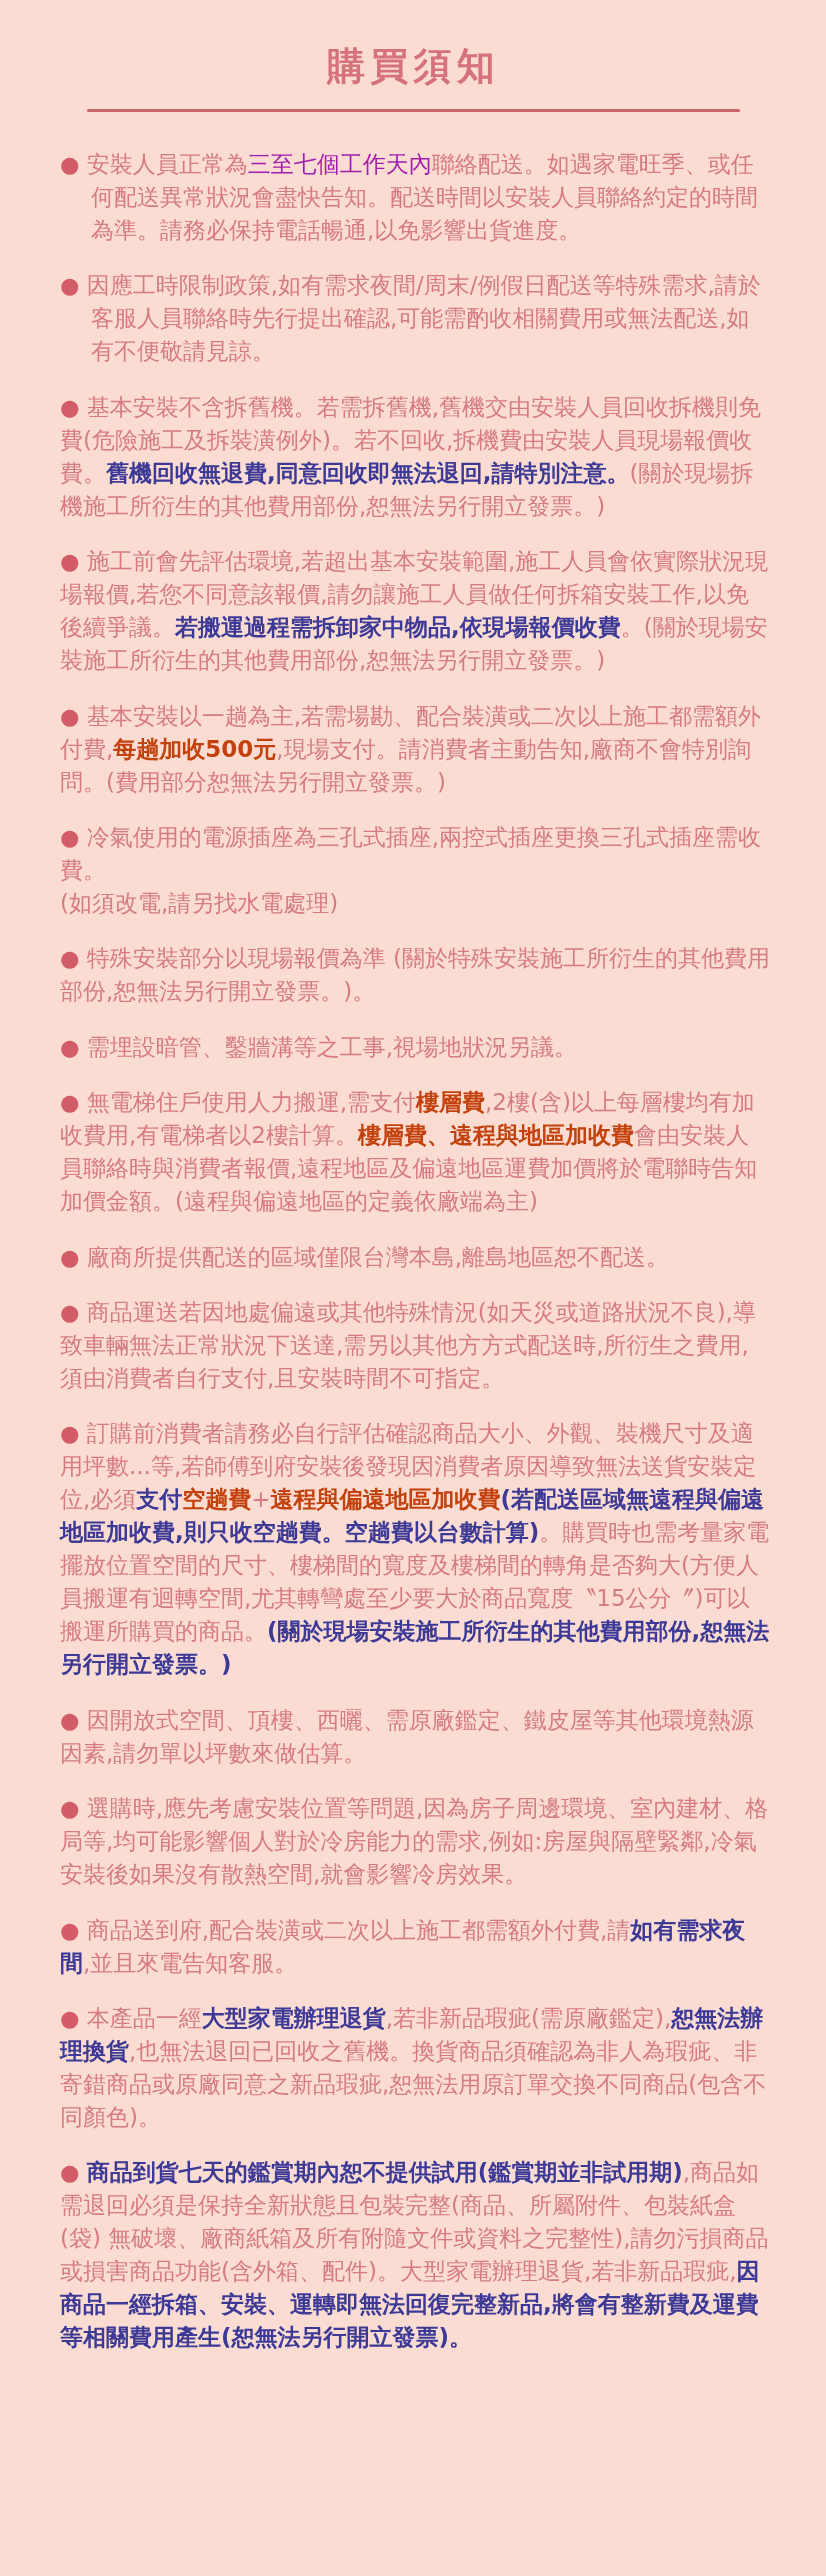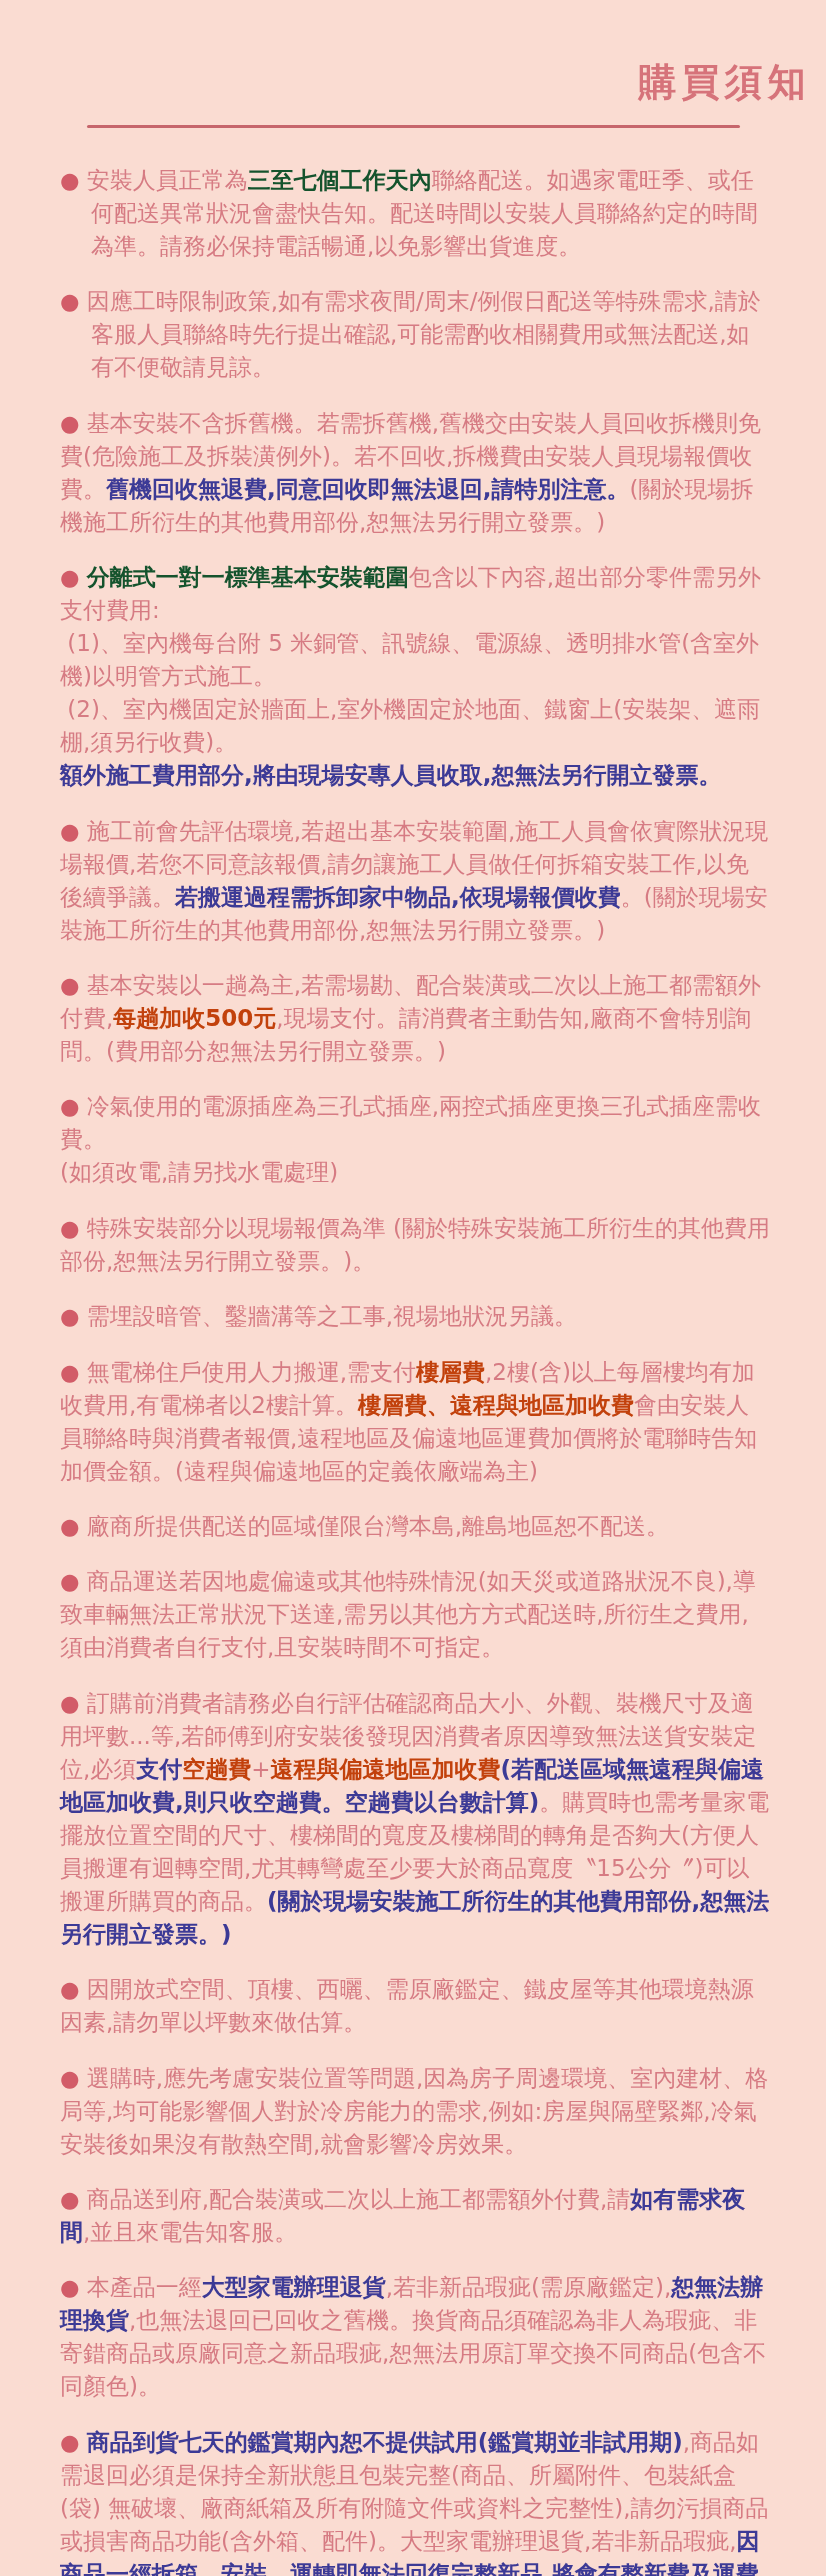--- a/index.html
+++ b/index.html
@@ -13,27 +13,27 @@
     font-family: "DejaVu Sans", "Liberation Sans", sans-serif;
     -webkit-font-smoothing: antialiased;
   }
   .sheet {
     width: 827px;
     box-sizing: border-box;
     padding-top: 45px;
     padding-bottom: 47px;
   }
   .page-title {
-    text-align: right;
+    text-align: center;
     font-size: 38px;
     line-height: 43px;
     font-weight: 700;
     letter-spacing: 5.2px;
     color: #d6737a;
-    margin: 16px;
+    margin: 0;
   }
   .title-divider {
     width: 653px;
     height: 3.4px;
     margin: 20.7px auto 0 auto;
     background: #c6666c;
     border-radius: 1.7px;
   }
   .notice-list {
     box-sizing: border-box;
@@ -51,36 +51,32 @@
     padding-left: 31px;
     text-indent: -31px;
   }
   .dot {
     color: #d25c68;
     font-size: 22.4px;
   }
   .seg.rose  { color: #d67b83; }
   .seg.navy  { color: #3c3a96; font-weight: 700; }
   .seg.green { color: #c2410c; font-weight: 700; }
-  .seg.dark  { color: #14532d; font-weight: 700; }
+  .seg.dark  { color: #a21caf; font-weight: 400; }
 </style>
 </head>
 <body>
 
 <div class="sheet">
   <h1 class="page-title">購買須知</h1>
   <div class="title-divider"></div>
   <div class="notice-list">
       <p class="notice hang"><span class="dot">● </span><span class="seg rose">安裝人員正常為</span><span class="seg dark">三至七個工作天內</span><span class="seg rose">聯絡配送。如遇家電旺季、或任何配送異常狀況會盡快告知。配送時間以安裝人員聯絡約定的時間為準。請務必保持電話暢通,以免影響出貨進度。</span></p>
       <p class="notice hang"><span class="dot">● </span><span class="seg rose">因應工時限制政策,如有需求夜間/周末/例假日配送等特殊需求,請於客服人員聯絡時先行提出確認,可能需酌收相關費用或無法配送,如有不便敬請見諒。</span></p>
       <p class="notice"><span class="dot">● </span><span class="seg rose">基本安裝不含拆舊機。若需拆舊機,舊機交由安裝人員回收拆機則免費(危險施工及拆裝潢例外)。若不回收,拆機費由安裝人員現場報價收費。</span><span class="seg navy">舊機回收無退費,同意回收即無法退回,請特別注意。</span><span class="seg rose">(關於現場拆機施工所衍生的其他費用部份,恕無法另行開立發票。)</span></p>
-      <p class="notice"><span class="dot">● </span><span class="seg dark">分離式一對一標準基本安裝範圍</span><span class="seg rose">包含以下內容,超出部分零件需另外支付費用:
- (1)、室內機每台附 5 米銅管、訊號線、電源線、透明排水管(含室外機)以明管方式施工。
- (2)、室內機固定於牆面上,室外機固定於地面、鐵窗上(安裝架、遮雨棚,須另行收費)。
-</span><span class="seg navy">額外施工費用部分,將由現場安專人員收取,恕無法另行開立發票。</span></p>
       <p class="notice"><span class="dot">● </span><span class="seg rose">施工前會先評估環境,若超出基本安裝範圍,施工人員會依實際狀況現場報價,若您不同意該報價,請勿讓施工人員做任何拆箱安裝工作,以免後續爭議。</span><span class="seg navy">若搬運過程需拆卸家中物品,依現場報價收費</span><span class="seg rose">。(關於現場安裝施工所衍生的其他費用部份,恕無法另行開立發票。)</span></p>
       <p class="notice"><span class="dot">● </span><span class="seg rose">基本安裝以一趟為主,若需場勘、配合裝潢或二次以上施工都需額外付費,</span><span class="seg green">每趟加收500元</span><span class="seg rose">,現場支付。請消費者主動告知,廠商不會特別詢問。(費用部分恕無法另行開立發票。)</span></p>
       <p class="notice"><span class="dot">● </span><span class="seg rose">冷氣使用的電源插座為三孔式插座,兩控式插座更換三孔式插座需收費。
 (如須改電,請另找水電處理)</span></p>
       <p class="notice"><span class="dot">● </span><span class="seg rose">特殊安裝部分以現場報價為準 (關於特殊安裝施工所衍生的其他費用部份,恕無法另行開立發票。)。</span></p>
       <p class="notice"><span class="dot">● </span><span class="seg rose">需埋設暗管、鑿牆溝等之工事,視場地狀況另議。</span></p>
       <p class="notice"><span class="dot">● </span><span class="seg rose">無電梯住戶使用人力搬運,需支付</span><span class="seg green">樓層費</span><span class="seg rose">,2樓(含)以上每層樓均有加收費用,有電梯者以2樓計算。</span><span class="seg green">樓層費、遠程與地區加收費</span><span class="seg rose">會由安裝人員聯絡時與消費者報價,遠程地區及偏遠地區運費加價將於電聯時告知加價金額。(遠程與偏遠地區的定義依廠端為主)</span></p>
       <p class="notice"><span class="dot">● </span><span class="seg rose">廠商所提供配送的區域僅限台灣本島,離島地區恕不配送。</span></p>
       <p class="notice"><span class="dot">● </span><span class="seg rose">商品運送若因地處偏遠或其他特殊情況(如天災或道路狀況不良),導致車輛無法正常狀況下送達,需另以其他方方式配送時,所衍生之費用,須由消費者自行支付,且安裝時間不可指定。</span></p>
       <p class="notice"><span class="dot">● </span><span class="seg rose">訂購前消費者請務必自行評估確認商品大小、外觀、裝機尺寸及適用坪數...等,若師傅到府安裝後發現因消費者原因導致無法送貨安裝定位,必須</span><span class="seg navy">支付</span><span class="seg green">空趟費</span><span class="seg rose">+</span><span class="seg green">遠程與偏遠地區加收費</span><span class="seg navy">(若配送區域無遠程與偏遠地區加收費,則只收空趟費。空趟費以台數計算)</span><span class="seg rose">。購買時也需考量家電擺放位置空間的尺寸、樓梯間的寬度及樓梯間的轉角是否夠大(方便人員搬運有迴轉空間,尤其轉彎處至少要大於商品寬度〝15公分〞)可以搬運所購買的商品。</span><span class="seg navy">(關於現場安裝施工所衍生的其他費用部份,恕無法另行開立發票。)</span></p>

